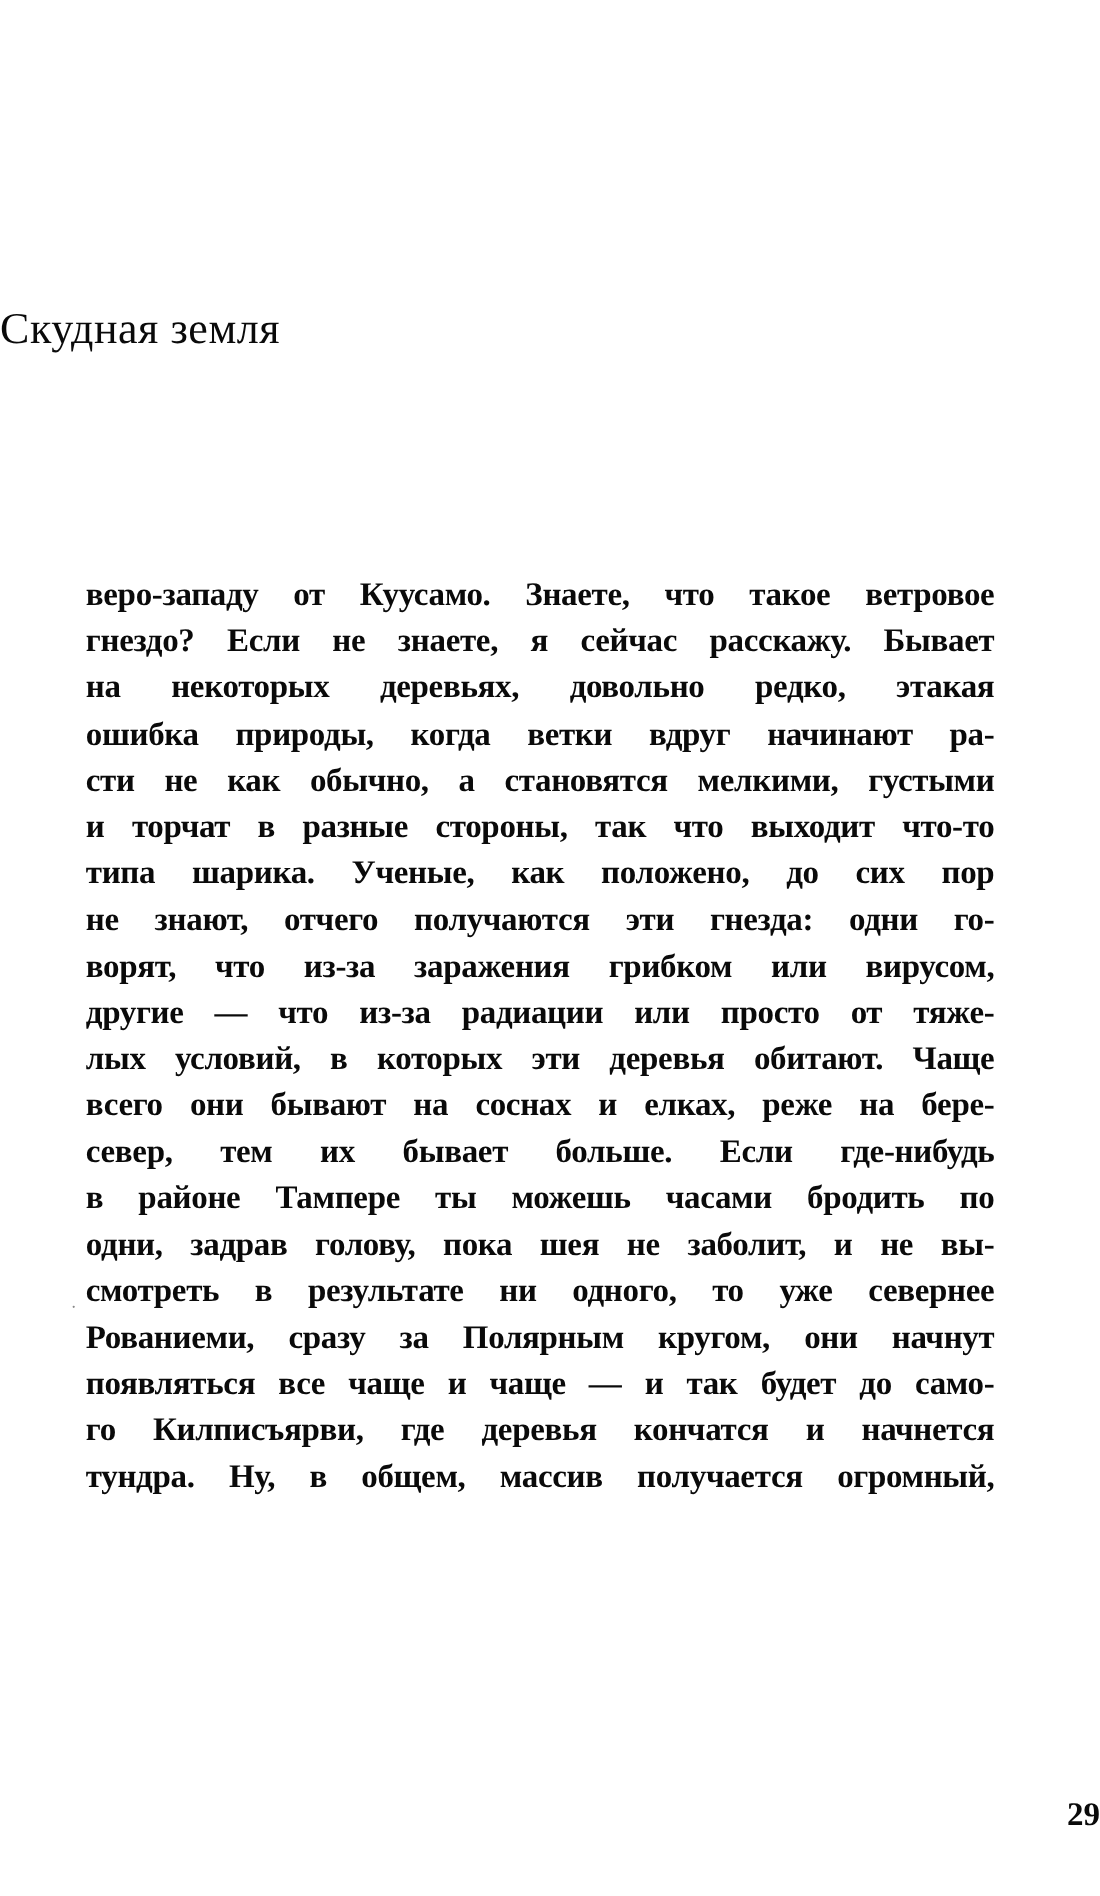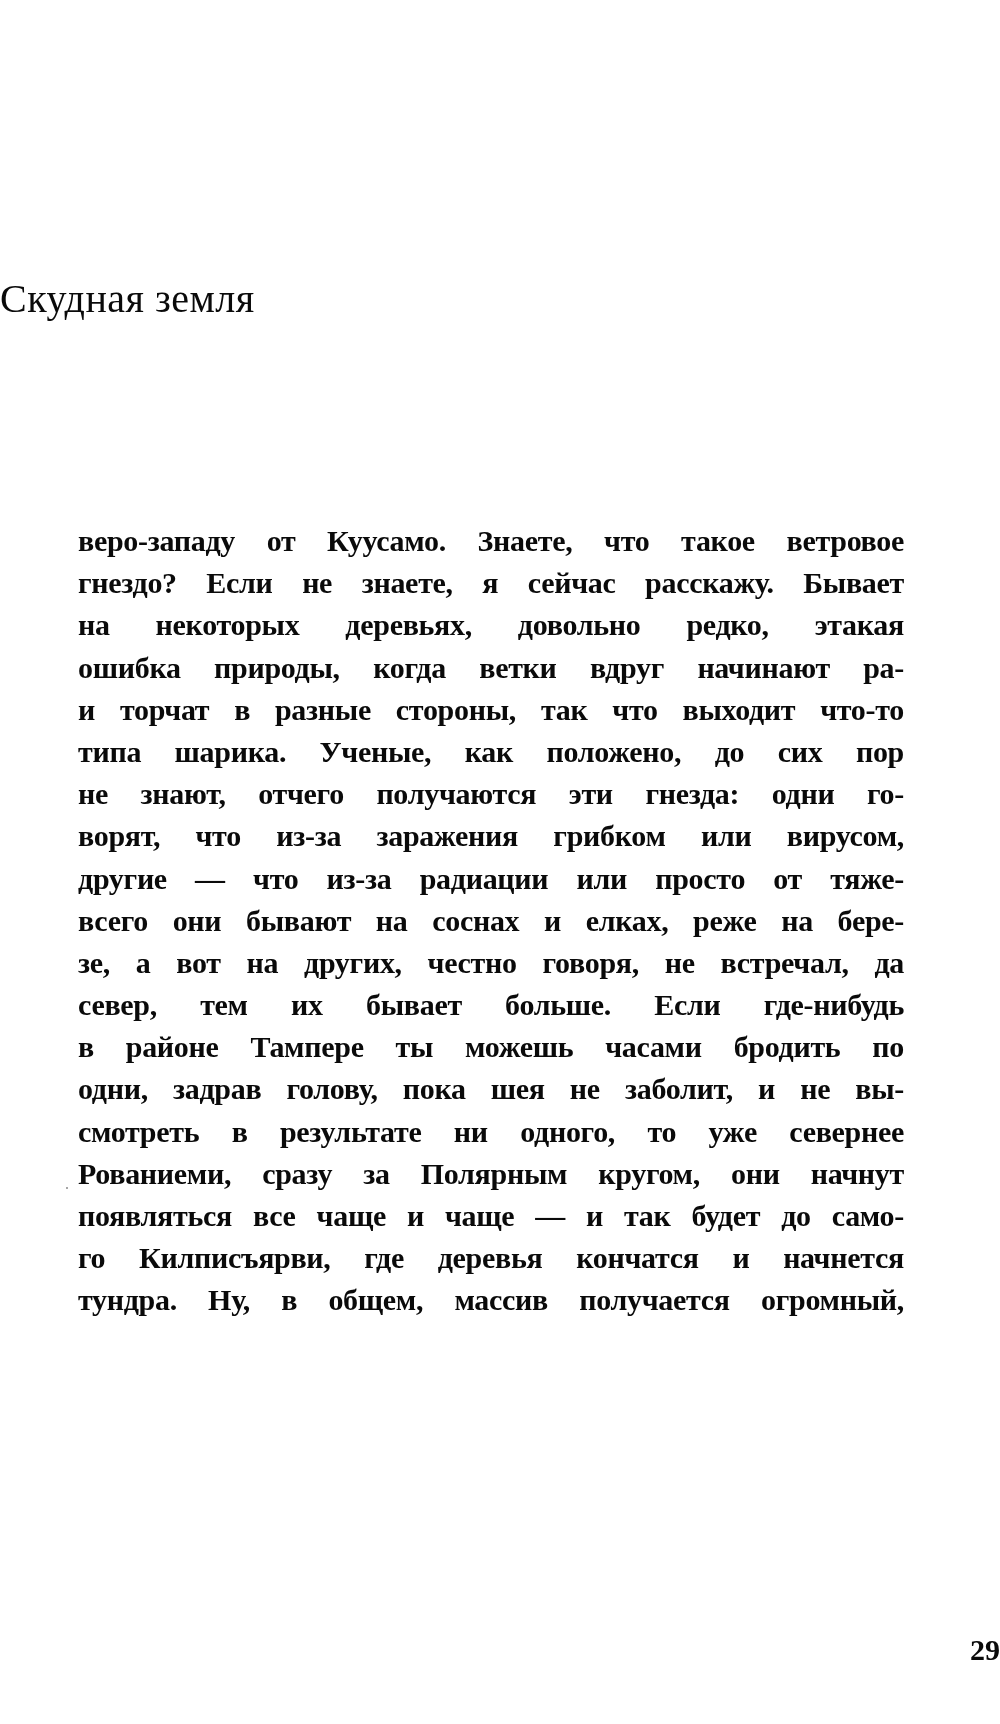--- a/index.html
+++ b/index.html
@@ -35,27 +35,28 @@
 <body>
 
 <div class="page">
   <h1 class="title">Скудная земля</h1>
 
   <div class="body-text">
     <span class="line">веро-западу от Куусамо. Знаете, что такое ветровое</span>
     <span class="line">гнездо? Если не знаете, я сейчас расскажу. Бывает</span>
     <span class="line">на некоторых деревьях, довольно редко, этакая</span>
     <span class="line">ошибка природы, когда ветки вдруг начинают ра-</span>
+    <span class="line">сти не как обычно, а становятся мелкими, густыми</span>
     <span class="line">и торчат в разные стороны, так что выходит что-то</span>
     <span class="line">типа шарика. Ученые, как положено, до сих пор</span>
     <span class="line">не знают, отчего получаются эти гнезда: одни го-</span>
     <span class="line">ворят, что из-за заражения грибком или вирусом,</span>
     <span class="line">другие — что из-за радиации или просто от тяже-</span>
+    <span class="line">лых условий, в которых эти деревья обитают. Чаще</span>
     <span class="line">всего они бывают на соснах и елках, реже на бере-</span>
-    <span class="line">зе, а вот на других, честно говоря, не встречал, да</span>
     <span class="line">север, тем их бывает больше. Если где-нибудь</span>
     <span class="line">в районе Тампере ты можешь часами бродить по</span>
     <span class="line">одни, задрав голову, пока шея не заболит, и не вы-</span>
     <span class="line">смотреть в результате ни одного, то уже севернее</span>
     <span class="line">Рованиеми, сразу за Полярным кругом, они начнут</span>
     <span class="line">появляться все чаще и чаще — и так будет до само-</span>
     <span class="line">го Килписъярви, где деревья кончатся и начнется</span>
     <span class="line last">тундра. Ну, в общем, массив получается огромный,</span>
   </div>
 

